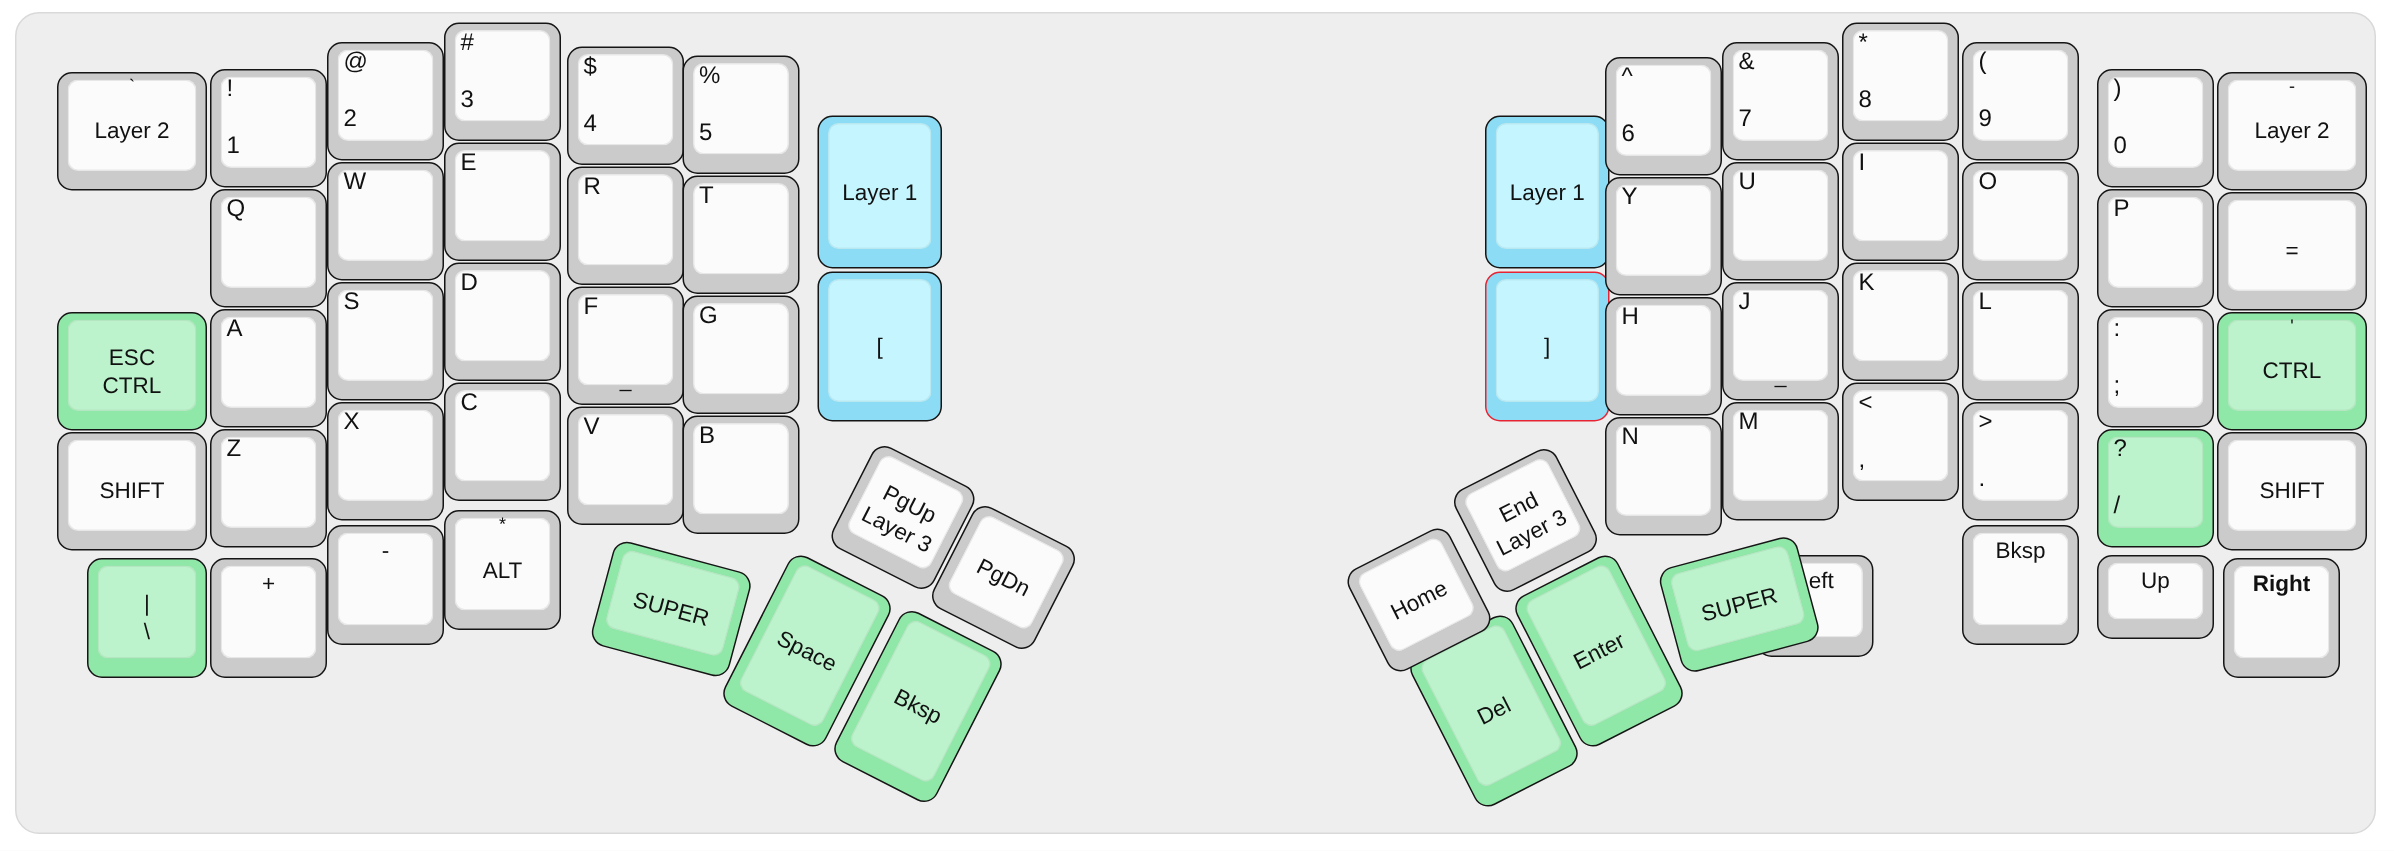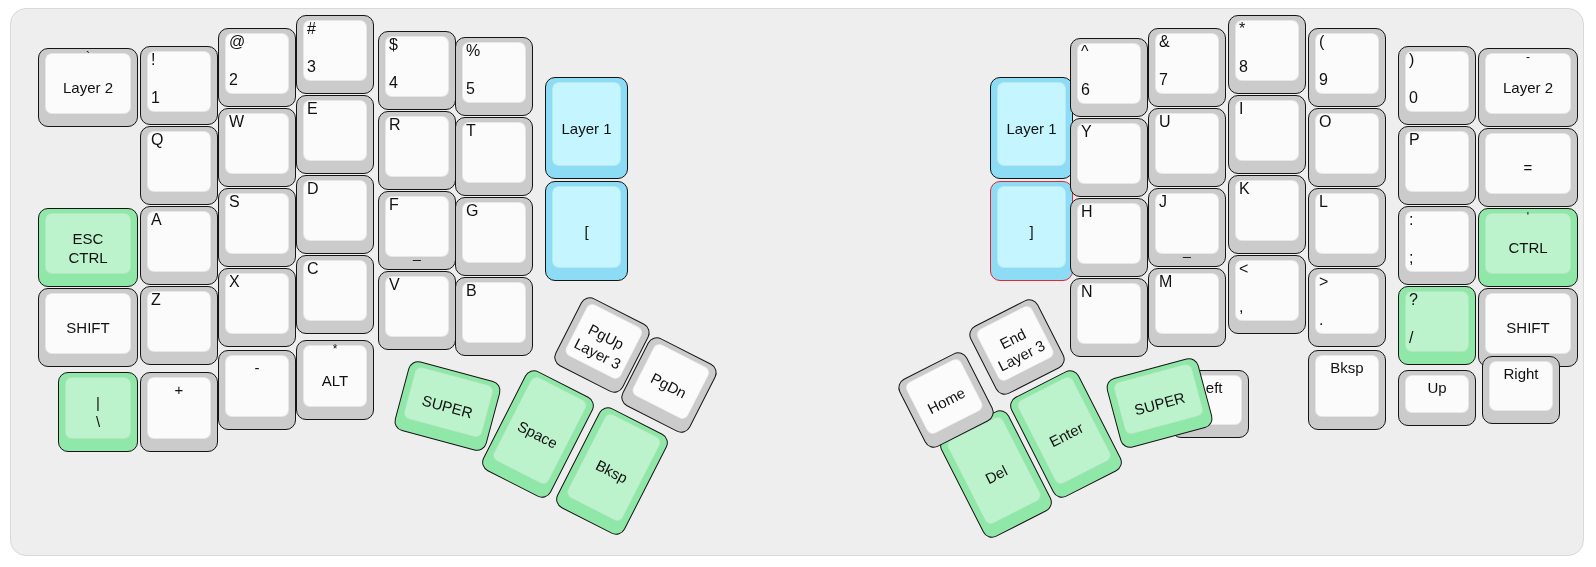--- a/index.html
+++ b/index.html
@@ -297,21 +297,21 @@
       </div>
       <div class="key green" style="left: 1478px; top: 208px; width: 100px; height: 79px;">
         <div class="keytop"></div>
         <div class="leg tcs">'</div>
         <div class="leg c"><div>CTRL</div></div>
       </div>
       <div class="key gray" style="left: 1478px; top: 288px; width: 100px; height: 79px;">
         <div class="keytop"></div>
         <div class="leg c"><div>SHIFT</div></div>
       </div>
-      <div class="key gray" style="left: 1482px; top: 356px; width: 78px; height: 68px;">
+      <div class="key gray" style="left: 1482px; top: 372px; width: 78px; height: 80px; font-weight: bold;">
         <div class="keytop"></div>
         <div class="leg tc">Right</div>
       </div>
       <div class="key green" style="left: 958px; top: 418px; width: 76px; height: 112px; transform: rotate(-27deg);">
         <div class="keytop"></div>
         <div class="leg c"><div>Del</div></div>
       </div>
       <div class="key green" style="left: 1028px; top: 378px; width: 76px; height: 112px; transform: rotate(-27deg);">
         <div class="keytop"></div>
         <div class="leg c"><div>Enter</div></div>

